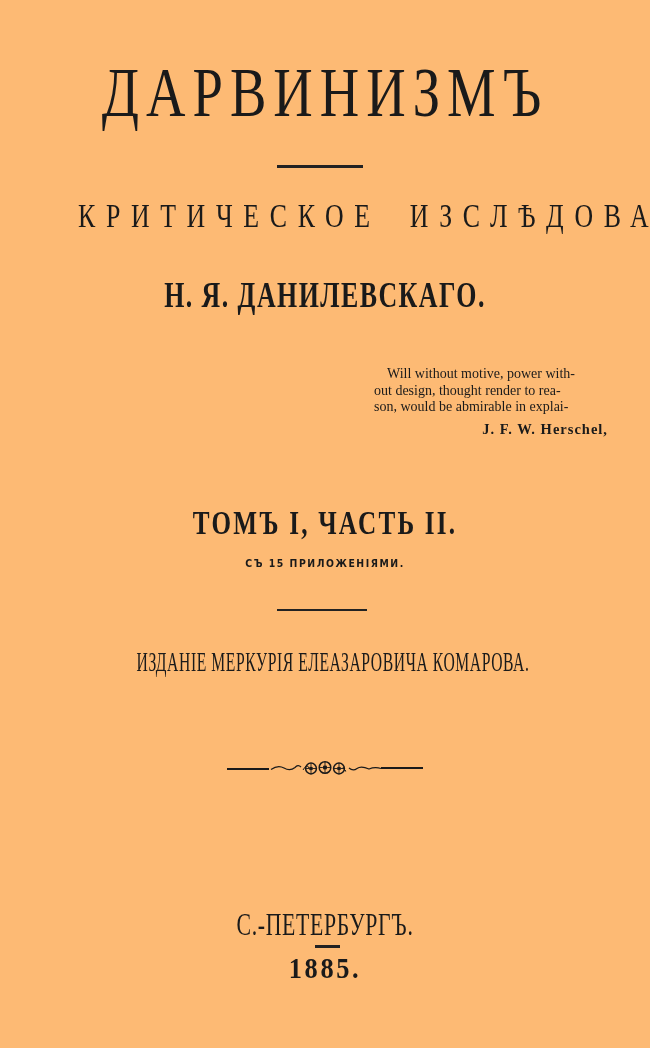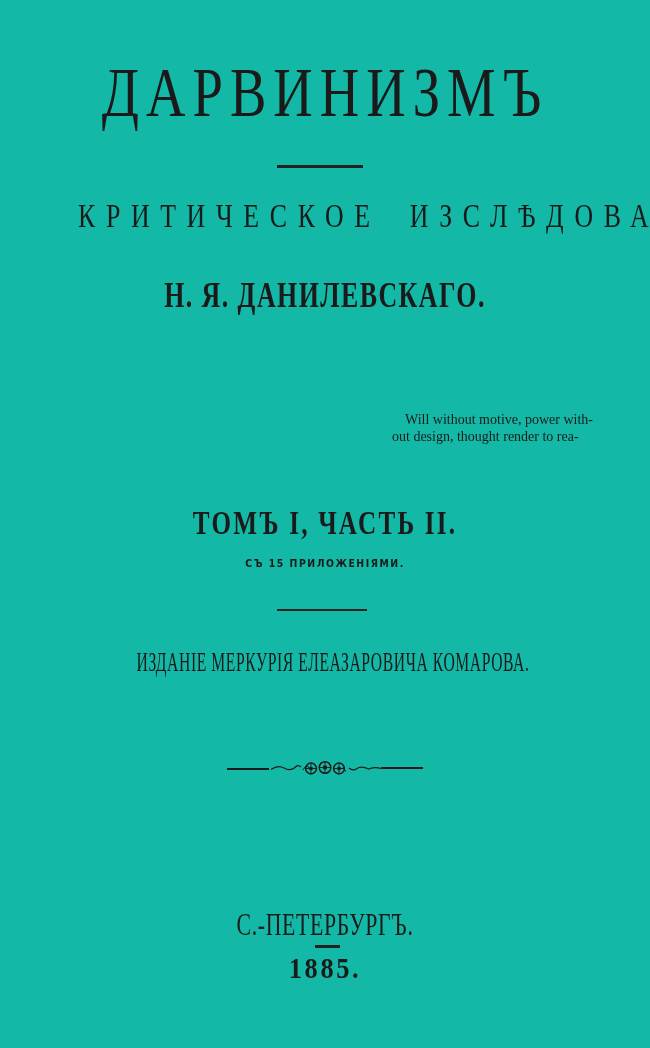--- a/index.html
+++ b/index.html
@@ -5,21 +5,21 @@
   html, body {
     margin: 0;
     padding: 0;
     background: #ffffff;
   }
   .page {
     position: relative;
     width: 650px;
     height: 1048px;
     margin: 0 auto;
-    background: #14b8a6;
+    background: #fdba74;
     color: #1a1a1a;
     font-family: "Liberation Serif", "DejaVu Serif", serif;
     overflow: hidden;
   }
   .centered {
     position: absolute;
     left: 0;
     right: 0;
     text-align: center;
     line-height: 1;
@@ -54,26 +54,25 @@
     top: 277px;
     font-size: 36px;
     font-weight: bold;
     letter-spacing: 2px;
     transform: scaleX(0.72);
     transform-origin: center;
   }
   .epigraph {
     position: absolute;
     top: 366px;
-    right: 8px;
+    right: 26px;
     width: 250px;
     font-size: 14px;
     line-height: 16.5px;
     text-align: left;
-    margin-top: 46px;
   }
   .epigraph .line { white-space: nowrap; }
   .epigraph .line.first { text-indent: 13px; }
   .epigraph-attribution {
     margin-top: 5px;
     padding-right: 16px;
     text-align: right;
     font-weight: bold;
     font-size: 14.5px;
     letter-spacing: 1px;
@@ -146,20 +145,22 @@
 
   <div class="rule title-rule"></div>
 
   <div class="centered subtitle">КРИТИЧЕСКОЕ ИЗСЛѢДОВАНІЕ</div>
 
   <div class="centered author">Н. Я. ДАНИЛЕВСКАГО.</div>
 
   <div class="epigraph">
     <div class="line first">Will without motive, power with-</div>
     <div class="line">out design, thought render to rea-</div>
+    <div class="line">son, would be abmirable in explai-</div>
+    <div class="epigraph-attribution">J. F. W. Herschel,</div>
   </div>
 
   <div class="centered volume-line">ТОМЪ I, ЧАСТЬ II.</div>
 
   <div class="centered appendices-line">СЪ 15 ПРИЛОЖЕНІЯМИ.</div>
 
   <div class="rule mid-rule"></div>
 
   <div class="centered publisher-line">ИЗДАНІЕ МЕРКУРІЯ ЕЛЕАЗАРОВИЧА КОМАРОВА.</div>
 

